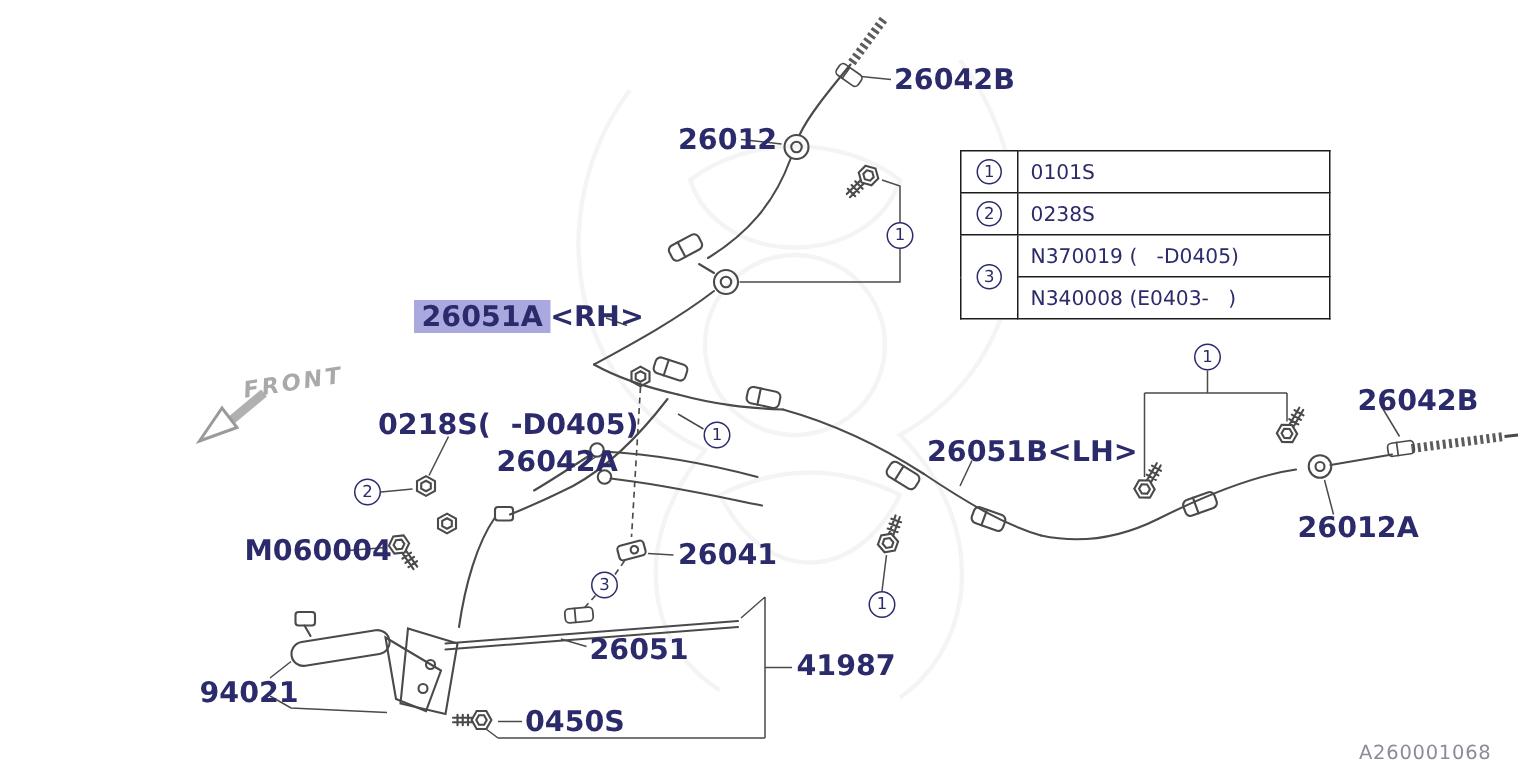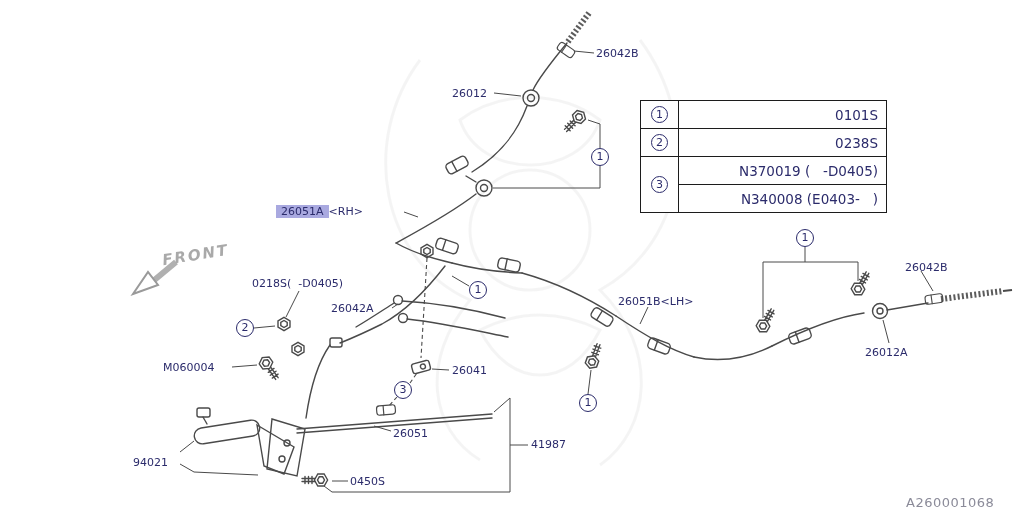--- a/index.html
+++ b/index.html
@@ -1,26 +1,26 @@
 <!DOCTYPE html>
 <html><head>
 <meta charset="utf-8">
 <style>
   * { margin:0; padding:0; box-sizing:border-box; }
   html,body { width:1024px; height:512px; background:#ffffff;
               font-family:"DejaVu Sans","Liberation Sans",sans-serif; }
   .stage { position:relative; width:1024px; height:512px; overflow:hidden; background:#ffffff; }
   svg.linework { position:absolute; left:0; top:0; }
-  .lbl { position:absolute; color:#2b2b6b; font-size:11px; line-height:15px; white-space:pre; }
+  .lbl { position:absolute; color:#2b2b6b; font-size:19px; line-height:15px; white-space:pre;font-weight:bold; }
   .lbl .hl { background:#a9a9e0; padding:0 5px; }
   .callout { position:absolute; width:18px; height:18px; border:1.4px solid #2b2b6b; border-radius:50%;
              color:#2b2b6b; font-size:11px; line-height:15.5px; text-align:center; background:#ffffff; }
   .ptable { position:absolute; left:640px; top:100px; border-collapse:collapse; color:#2b2b6b;
             font-size:13.5px; background:#ffffff; }
-  .ptable td { border:1px solid #1c1c1c; height:28px; padding:0 8px; white-space:pre;text-align:right; }
+  .ptable td { border:1px solid #1c1c1c; height:28px; padding:0 8px; white-space:pre; }
   .ptable td.ref { width:38px; text-align:center; padding:0; }
   .ptable td.code { min-width:208px; }
   .co { display:inline-block; width:17px; height:17px; border:1.3px solid #2b2b6b; border-radius:50%;
         font-size:11px; line-height:15px; text-align:center; vertical-align:middle; }
   .front { position:absolute; left:162px; top:246px; color:#a9a9a9; font-size:15px; font-style:italic;
            font-weight:bold; letter-spacing:2px; transform:rotate(-9deg); }
   .dwg { position:absolute; left:906px; top:495px; color:#8b8b99; font-size:13px; letter-spacing:0.5px; }
 </style>
 </head>
 <body>

